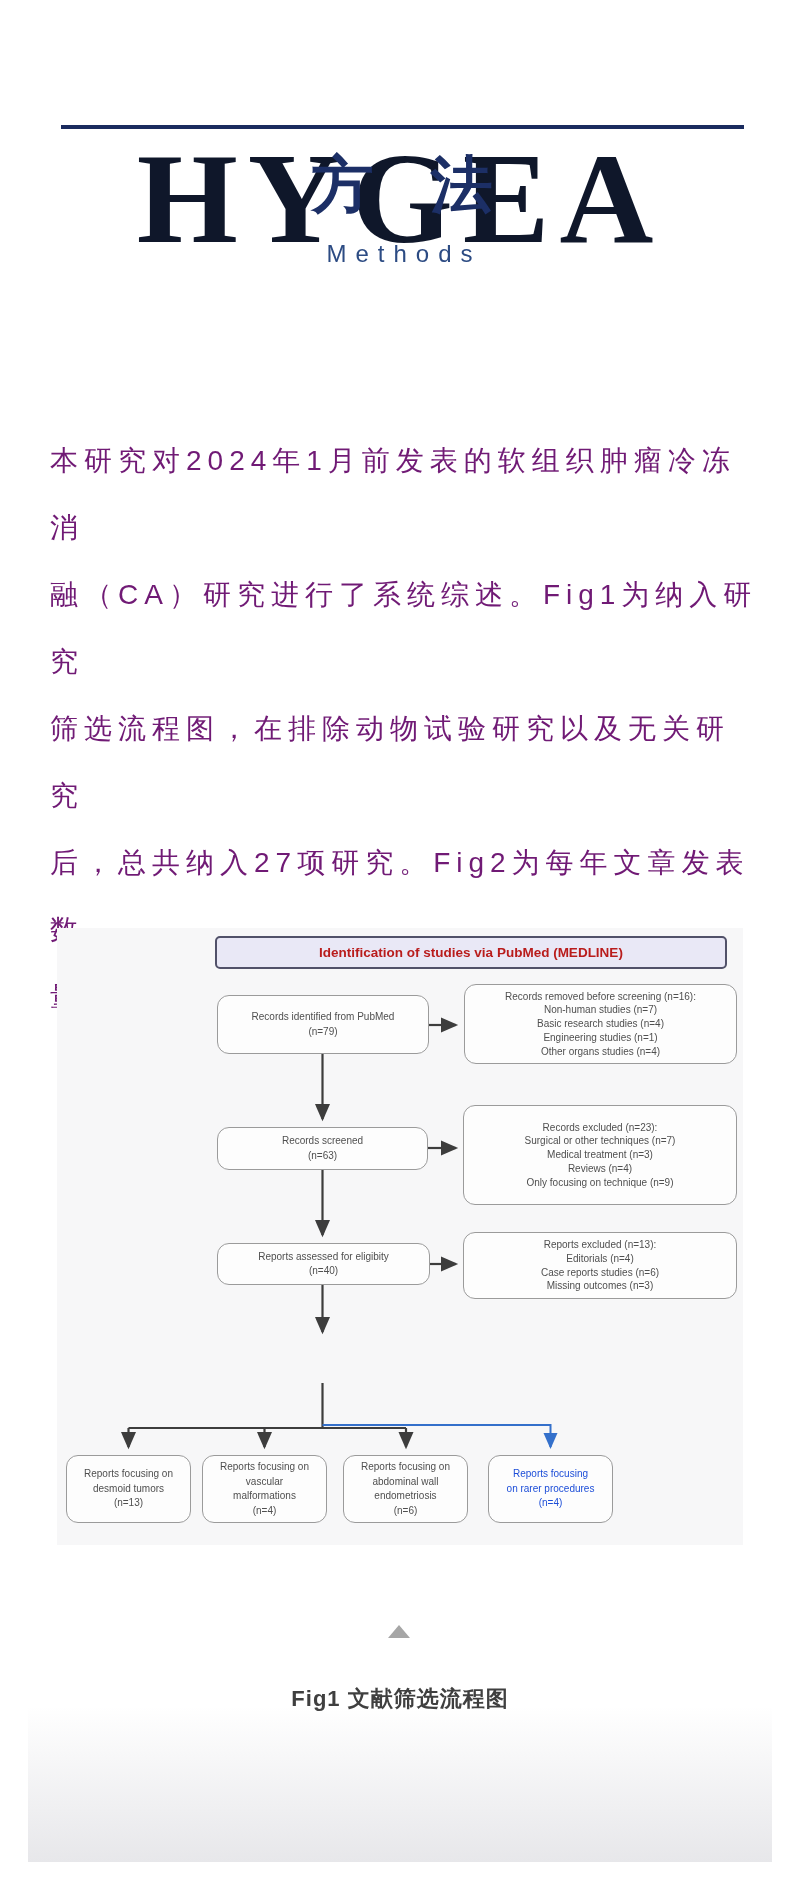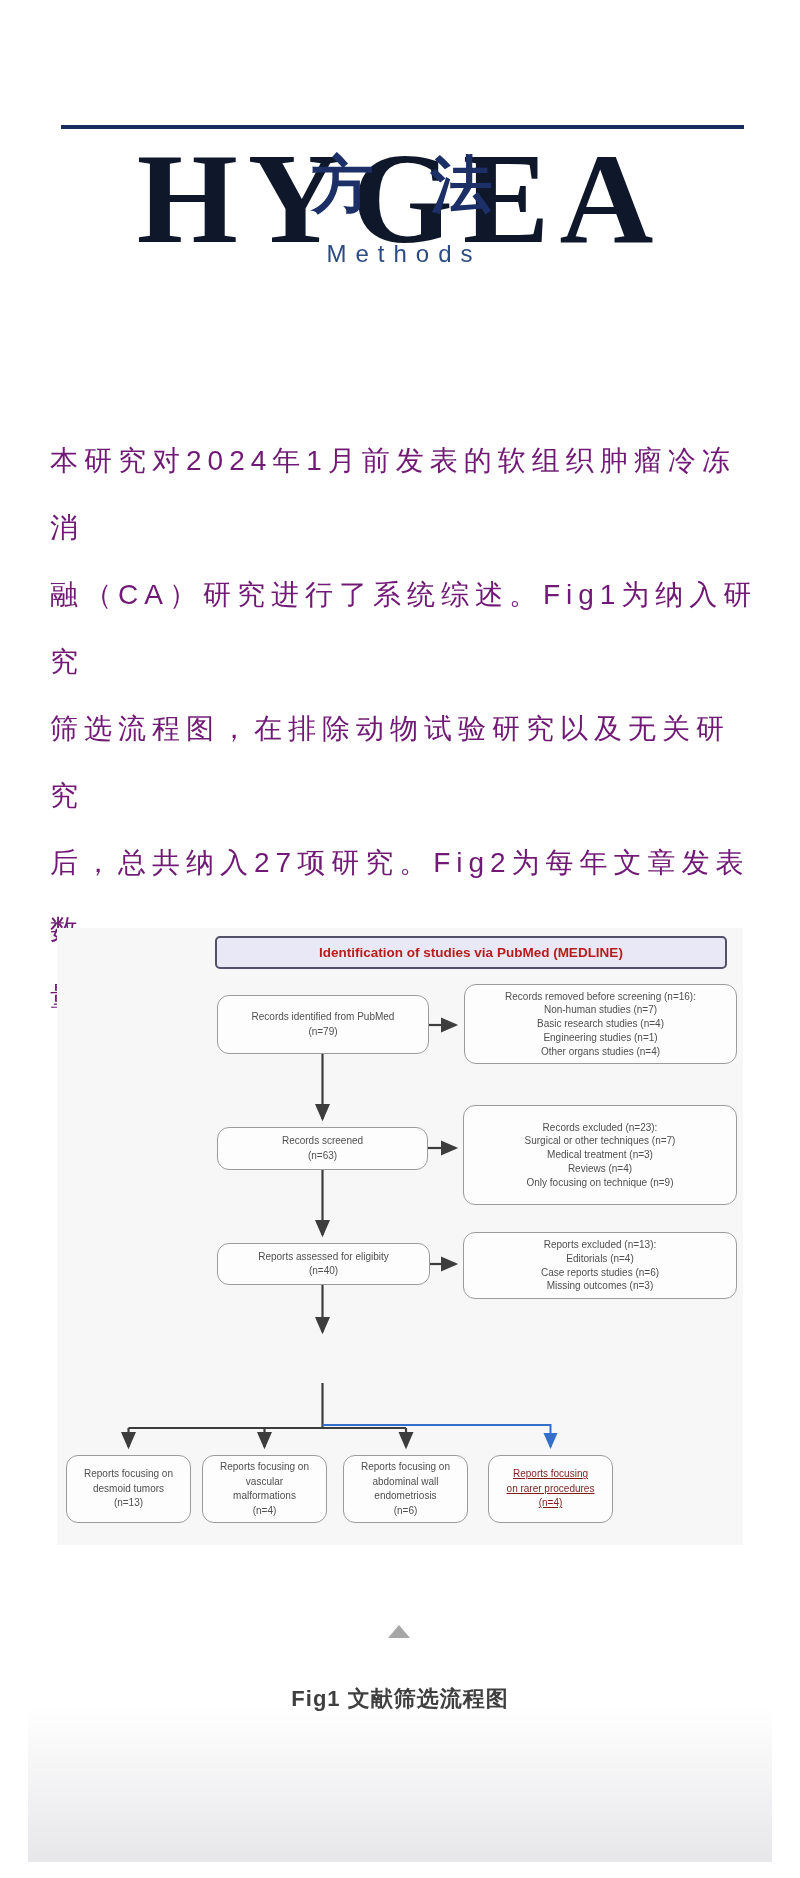--- a/index.html
+++ b/index.html
@@ -38,21 +38,21 @@
   .flow .box{
     position:absolute;background:#fdfdfd;border:1.4px solid #9b9b9b;border-radius:12px;
     display:flex;align-items:center;justify-content:center;text-align:center;
     color:#4f4f4f;font-size:10px;line-height:14.5px;box-sizing:border-box;padding:2px 4px;
   }
   .flow .flow-title{
     position:absolute;background:#e9e8f6;border:2px solid #515169;border-radius:5px;
     display:flex;align-items:center;justify-content:center;text-align:center;
     color:#b91c1c;font-weight:700;font-size:13.5px;box-sizing:border-box;
   }
-  .flow .blue-box{color:#7f1d1d;text-decoration:underline;}
+  .flow .blue-box{color:#1d4ed8;}
   .flow svg{position:absolute;left:0;top:0;}
 
   
   .collapse-triangle{
     left:388px;top:1625px;width:0;height:0;
     border-left:11px solid transparent;border-right:11px solid transparent;
     border-bottom:13px solid #a6a6a6;cursor:pointer;
   }
   .fig-caption{
     left:0;top:1684px;width:800px;text-align:center;

